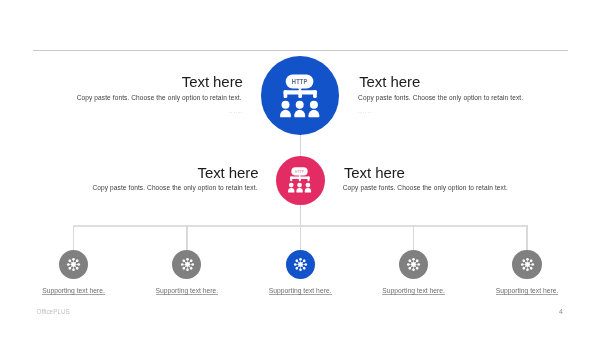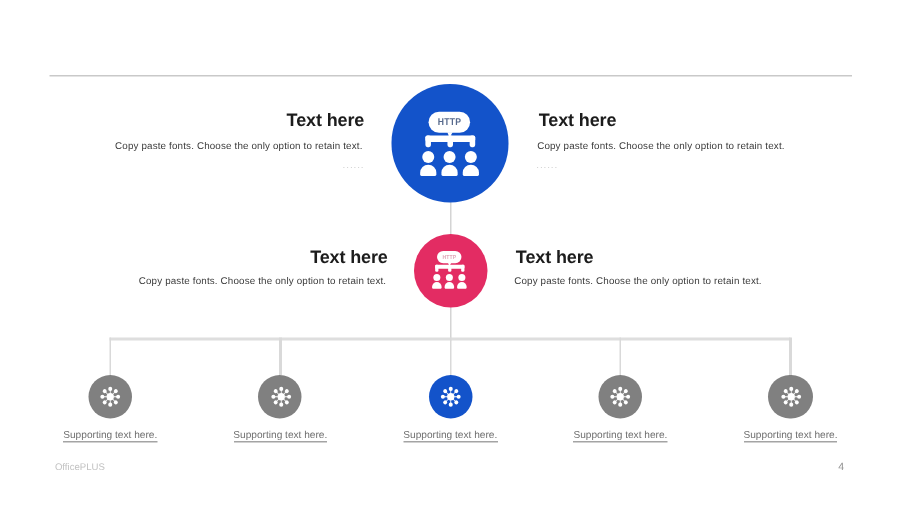--- a/index.html
+++ b/index.html
@@ -1,19 +1,19 @@
 <!DOCTYPE html>
 <html><head>
 <meta charset="utf-8">
 <style>
   html,body{margin:0;padding:0;}
   body{width:600px;height:337px;background:#fff;font-family:"Liberation Sans",sans-serif;overflow:hidden;position:relative;}
   .slide{position:absolute;inset:0;}
   .divider{position:absolute;left:33px;top:50px;width:535px;height:1px;background:#c9c9c9;}
-  .heading{position:absolute;font-weight:bold;font-size:12px;color:#1c1c1c;letter-spacing:-0.08px;white-space:nowrap;line-height:1;}
+  .heading{position:absolute;font-weight:normal;font-size:15px;color:#1c1c1c;letter-spacing:-0.08px;white-space:nowrap;line-height:1;}
   .para{position:absolute;font-size:6.55px;color:#3c3c3c;letter-spacing:0.1px;white-space:nowrap;line-height:1;}
   .dots{position:absolute;font-size:6.6px;color:#cfcfcf;letter-spacing:0.6px;white-space:nowrap;line-height:1;}
   .circle{position:absolute;border-radius:50%;}
   .stem{position:absolute;width:1.4px;background:#d4d4d4;}
   .vstem{position:absolute;width:1.4px;background:#d9d9d9;}
   .flake{position:absolute;}
   .nodeitem{position:absolute;}
   .hbar{position:absolute;height:1.4px;background:#dedede;}
   .bcircle{position:absolute;border-radius:50%;background:#808080;}
   .supp{position:absolute;font-size:6.75px;color:#6f6f6f;white-space:nowrap;text-align:center;line-height:1;}

